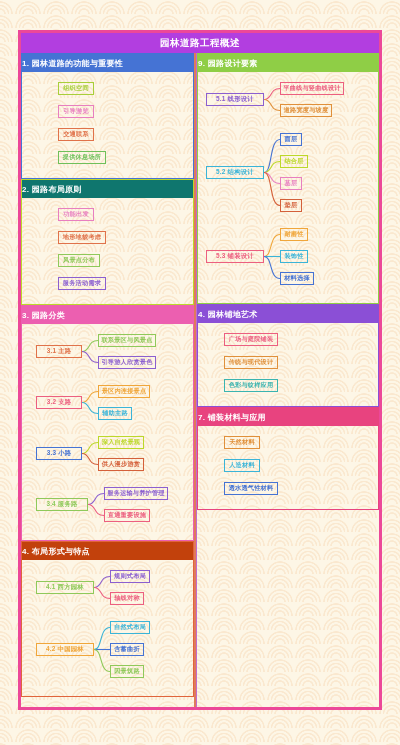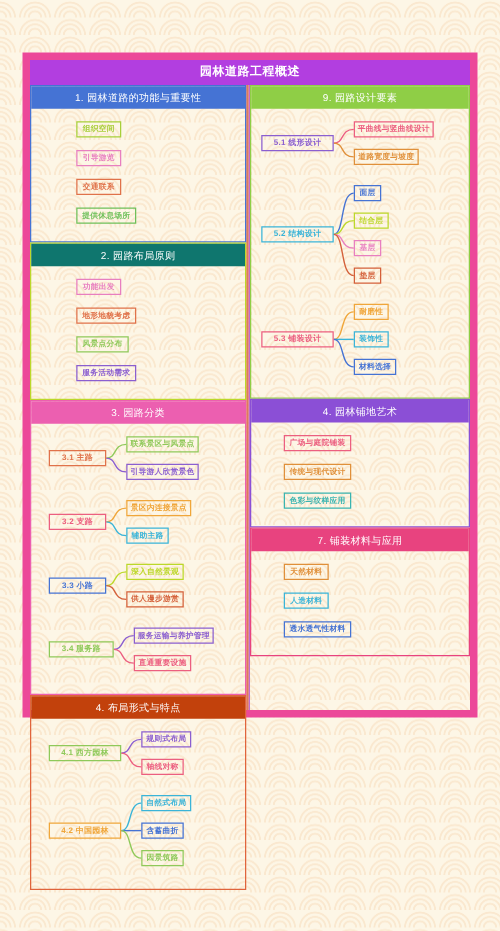--- a/index.html
+++ b/index.html
@@ -14,37 +14,37 @@
       radial-gradient(circle at 100% 100%, transparent 11px, #fae8cf 11.5px, #fae8cf 12.5px, transparent 13px),
       radial-gradient(circle at 100% 100%, transparent 7.5px, #fae8cf 8px, #fae8cf 9px, transparent 9.5px),
       radial-gradient(circle at 100% 100%, transparent 4px, #fae8cf 4.5px, #fae8cf 5.5px, transparent 6px);
     background-size:28px 14px;
     overflow:hidden;
     position:relative;
   }
 
   
   #map-frame{
-    position:absolute;left:18px;top:42px;width:364px;height:532px;
-    border:6px solid #ec4899;box-sizing:border-box;
+    position:absolute;left:18px;top:30px;width:364px;height:680px;
+    border:3px solid #ec4899;box-sizing:border-box;
   }
   #map-title{
     height:20px;line-height:20px;text-align:center;
     background:#b23ee0;color:#fff;font-size:9.5px;font-weight:bold;
     letter-spacing:.5px;
   }
   #cols{display:flex;height:calc(100% - 20px);}
   .col{box-sizing:border-box;position:relative;}
   #col-left{width:175px;border-right:2px solid #e07a5a;}
   #col-right{width:185px;border-left:1px solid #c06bd0;flex:1;}
 
   
   .section{box-sizing:border-box;border:1.4px solid;position:relative;}
   .sec-head{
-    text-align:center;color:#fff;font-size:8px;font-weight:normal;
+    text-align:left;color:#fff;font-size:8px;font-weight:bold;
     padding:4px 0 3px;letter-spacing:.3px;
   }
   .sec-body{position:relative;}
 
   
   .chip{
     position:absolute;box-sizing:border-box;
     border:1.2px solid;background:transparent;
     font-size:6.2px;font-weight:bold;
     display:flex;align-items:center;justify-content:center;

